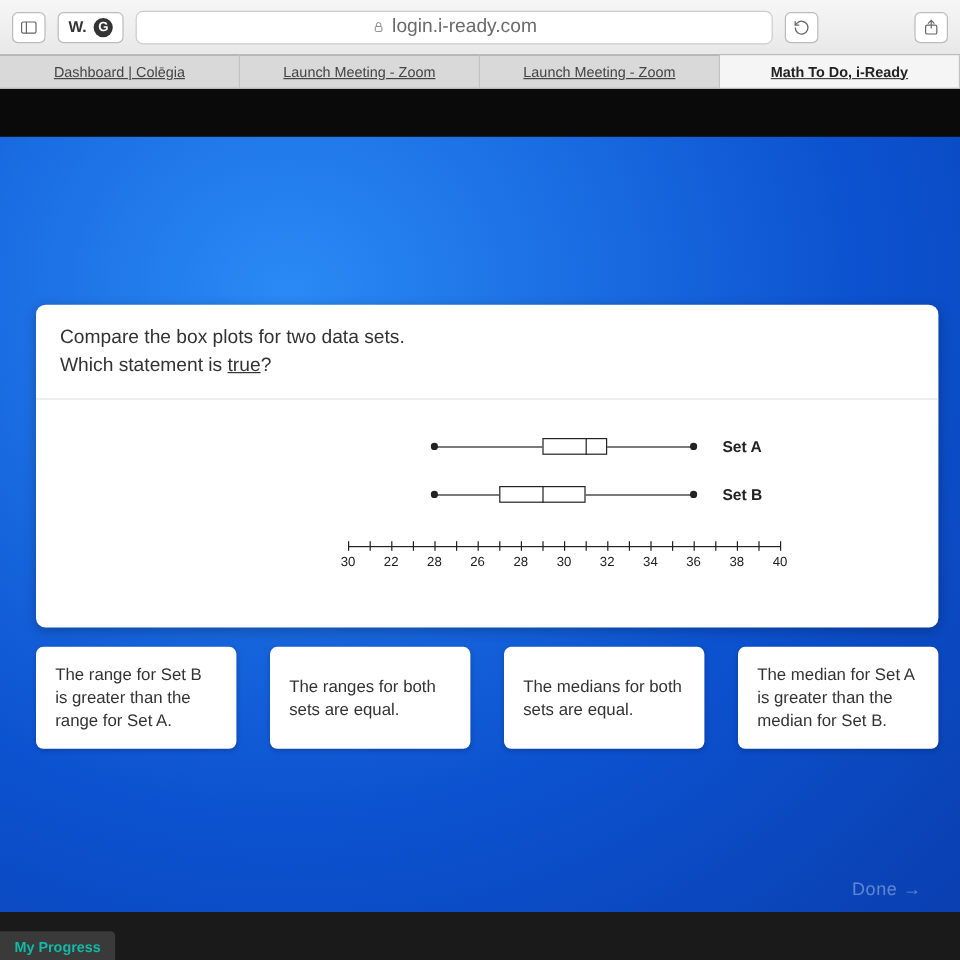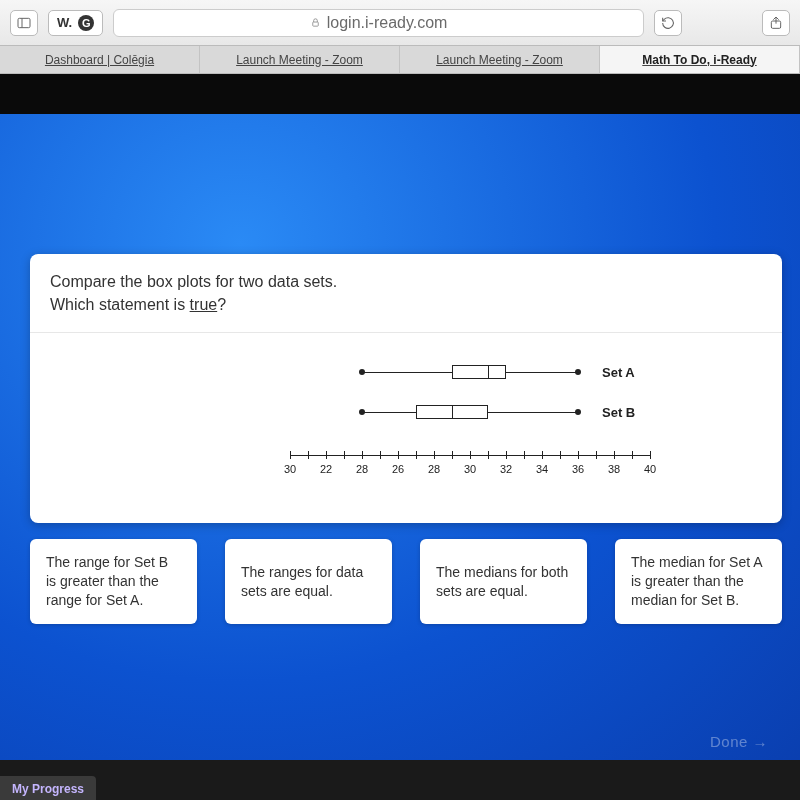--- a/index.html
+++ b/index.html
@@ -92,21 +92,21 @@
     .done {
       position:absolute; right:32px; bottom:10px;
       color:rgba(255,255,255,.35); font-size:15px; letter-spacing:.5px;
     }
     .footer {
       position:absolute; left:0; right:0; bottom:0; height:40px;
       background:#1a1a1a;
     }
     .progress {
       position:absolute; left:0; bottom:0;
-      background:#3a3a3a; color:#c4b5fd; font-size:12px; font-weight:600;
+      background:#3a3a3a; color:#14b8a6; font-size:12px; font-weight:600;
       padding:6px 12px 4px; border-top-right-radius:4px;
     }
     .underline { text-decoration: underline; }
   </style>
 </head>
 <body>
 
 <div class="toolbar">
   <div class="tb-box">
     <svg viewBox="0 0 24 24">
@@ -220,21 +220,21 @@
           </div>
         </div>
     </div>
   </div>
 
   <div class="answers">
     <div class="ans">
         <span>The range for Set B is greater than the range for Set A.</span>
       </div>
     <div class="ans">
-        <span>The ranges for data sets are equal.</span>
+        <span>The ranges for both sets are equal.</span>
       </div>
     <div class="ans">
         <span>The medians for both sets are equal.</span>
       </div>
     <div class="ans">
         <span>The median for Set A is greater than the median for Set B.</span>
       </div>
   </div>
 
   <div class="done">Done →</div>

